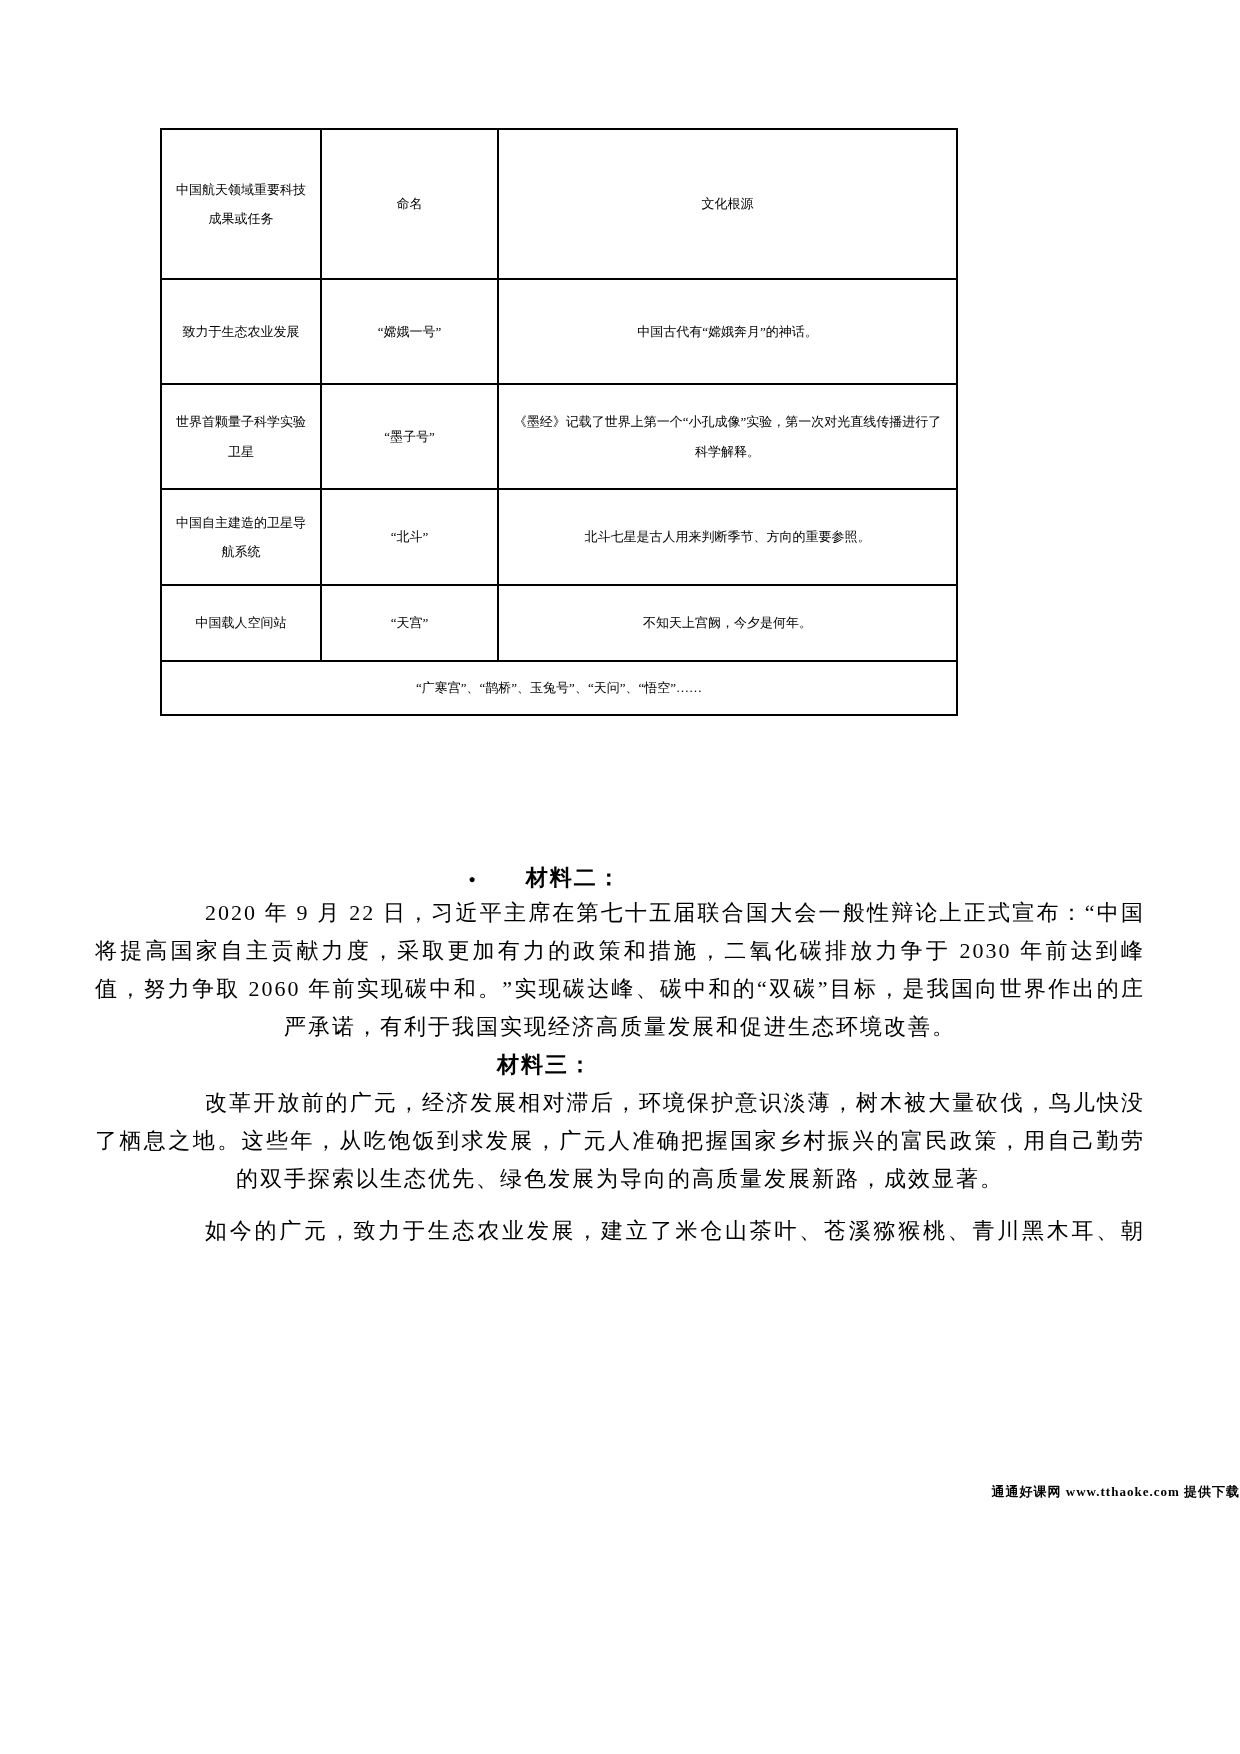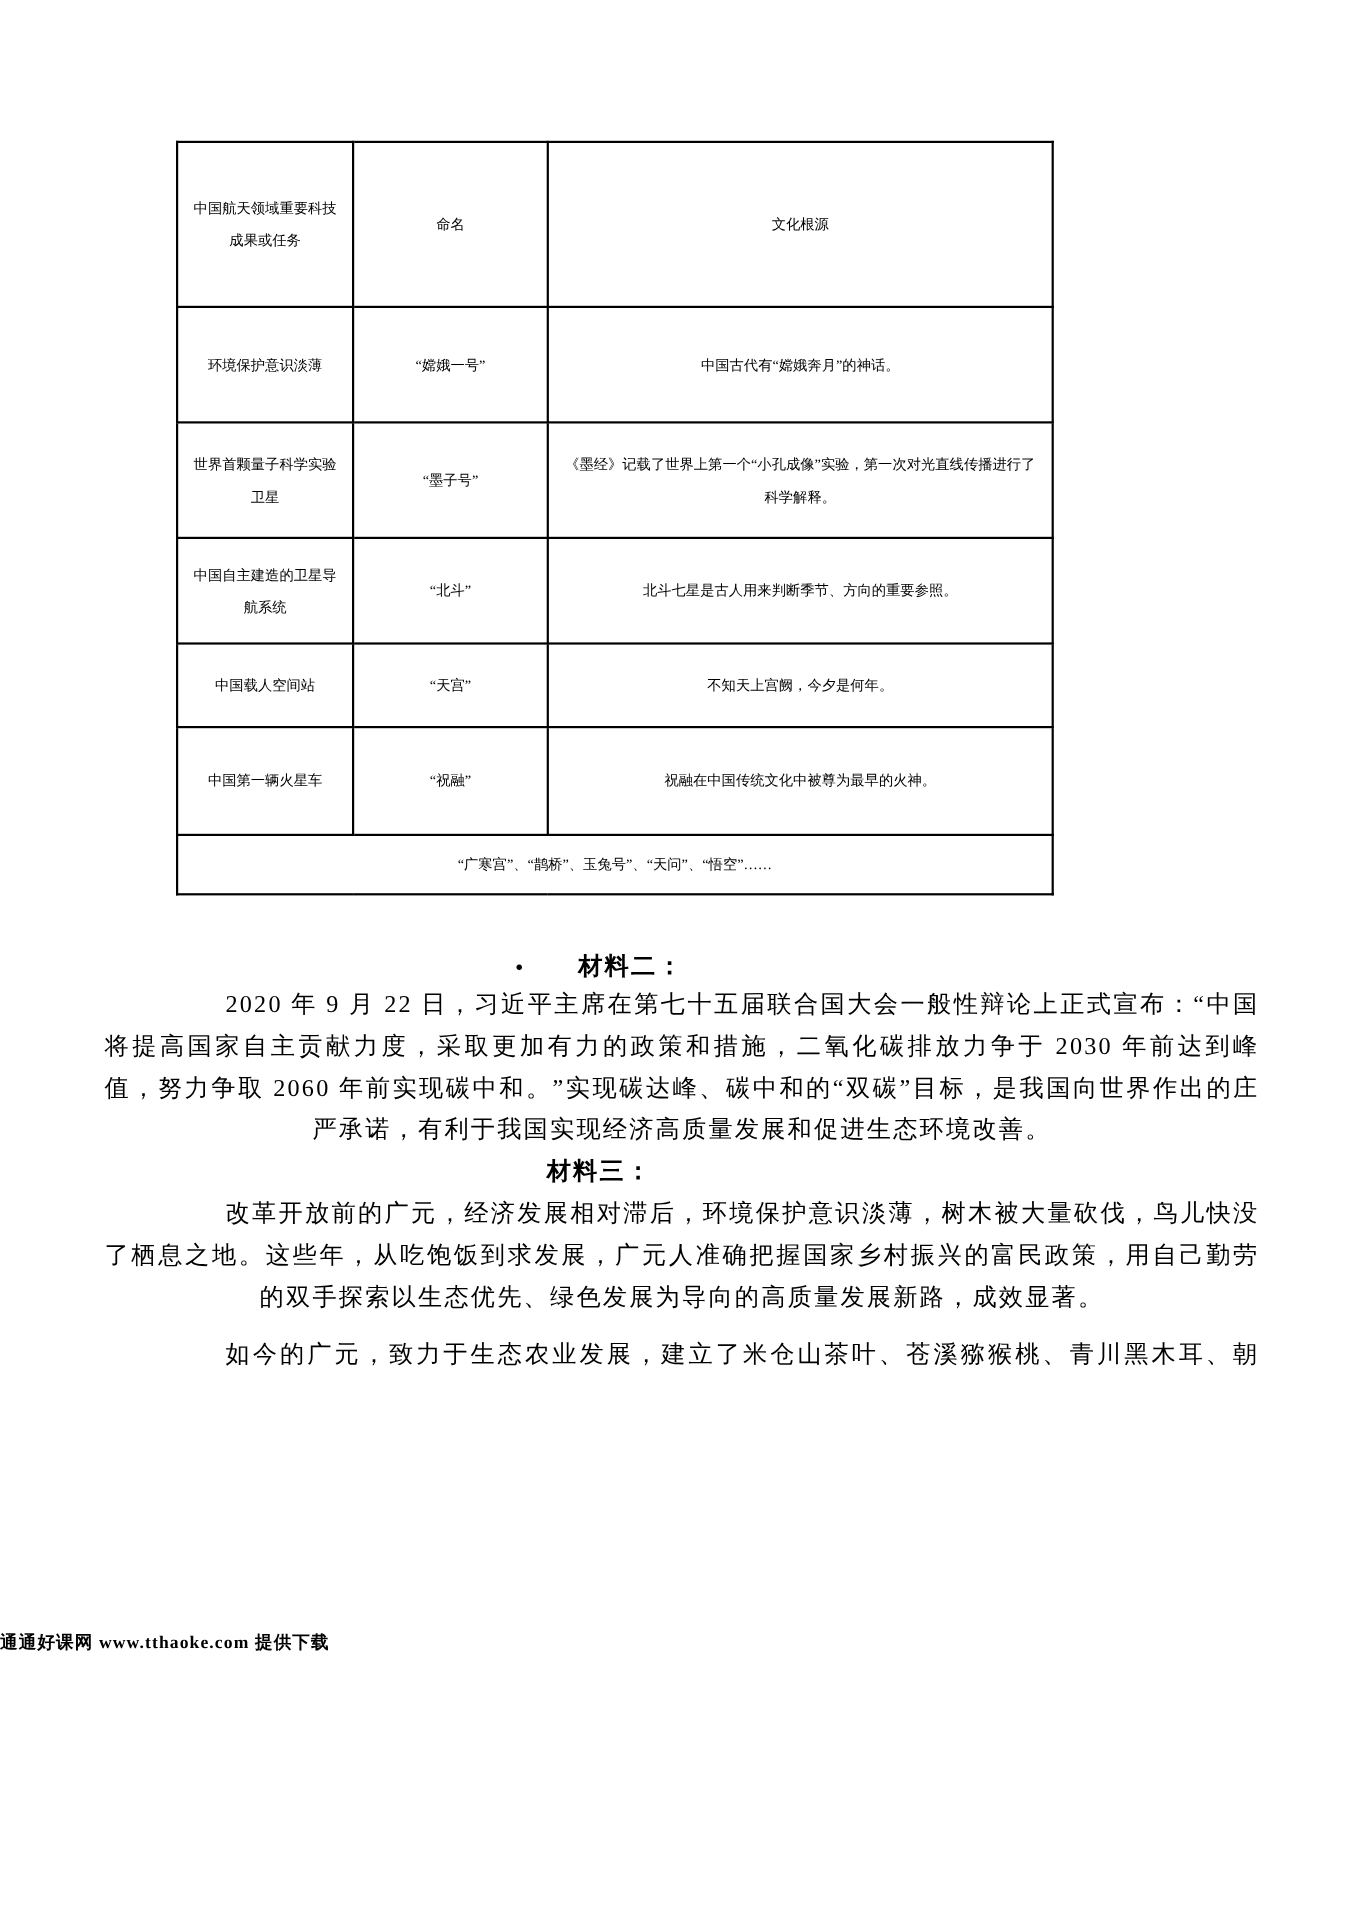--- a/index.html
+++ b/index.html
@@ -67,22 +67,22 @@
   }
   .indent-lg { text-indent: 110px; }
   .indent-sm { text-indent: 66px; }
   .last-justify { text-align-last: justify; margin-top: 14px; }
 
   
   .page-footer {
     position: absolute;
     top: 1483px; left: 0;
     width: 100%;
-    text-align: left;
-    font-size: 16px;
+    text-align: right;
+    font-size: 13px;
     font-weight: bold;
     letter-spacing: 1px;
   }
 </style>
 </head>
 <body>
 
 <div class="page">
 
   <table class="doc-table">
@@ -91,43 +91,38 @@
       <col style="width:177px">
       <col style="width:459px">
     </colgroup>
     <tbody>
       <tr style="height:150px">
         <td>中国航天领域重要科技成果或任务</td>
         <td>命名</td>
         <td>文化根源</td>
       </tr>
       <tr style="height:105px">
-        <td>环境保护意识淡薄</td>
+        <td>致力于生态农业发展</td>
         <td>“嫦娥一号”</td>
         <td>中国古代有“嫦娥奔月”的神话。</td>
       </tr>
       <tr style="height:105px">
         <td>世界首颗量子科学实验卫星</td>
         <td>“墨子号”</td>
         <td>《墨经》记载了世界上第一个“小孔成像”实验，第一次对光直线传播进行了科学解释。</td>
       </tr>
       <tr style="height:96px">
         <td>中国自主建造的卫星导航系统</td>
         <td>“北斗”</td>
         <td>北斗七星是古人用来判断季节、方向的重要参照。</td>
       </tr>
       <tr style="height:76px">
         <td>中国载人空间站</td>
         <td>“天宫”</td>
         <td>不知天上宫阙，今夕是何年。</td>
-      </tr>
-      <tr style="height:98px">
-        <td>中国第一辆火星车</td>
-        <td>“祝融”</td>
-        <td>祝融在中国传统文化中被尊为最早的火神。</td>
       </tr>
       <tr style="height:54px">
         <td colspan="3">“广寒宫”、“鹊桥”、玉兔号”、“天问”、“悟空”……</td>
       </tr>
     </tbody>
   </table>
 
   <div class="content">
 
     <div class="m-head">

